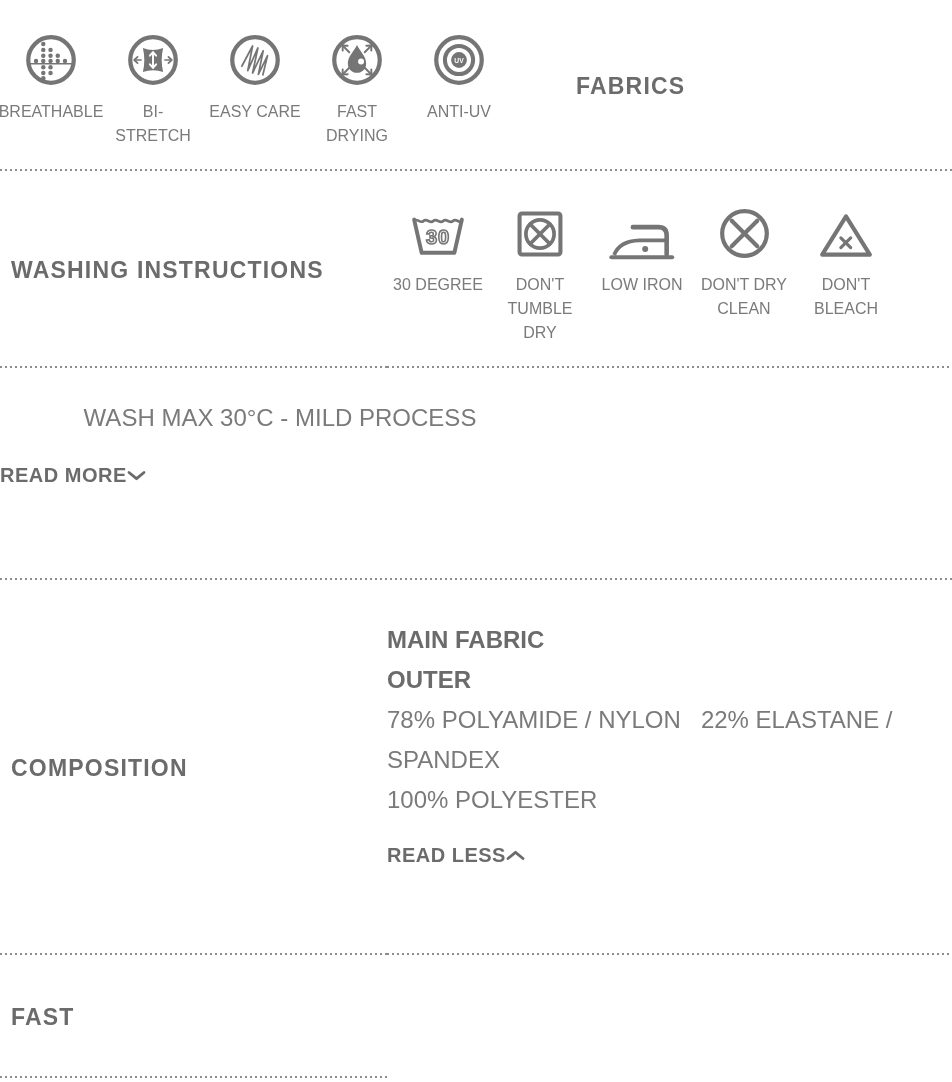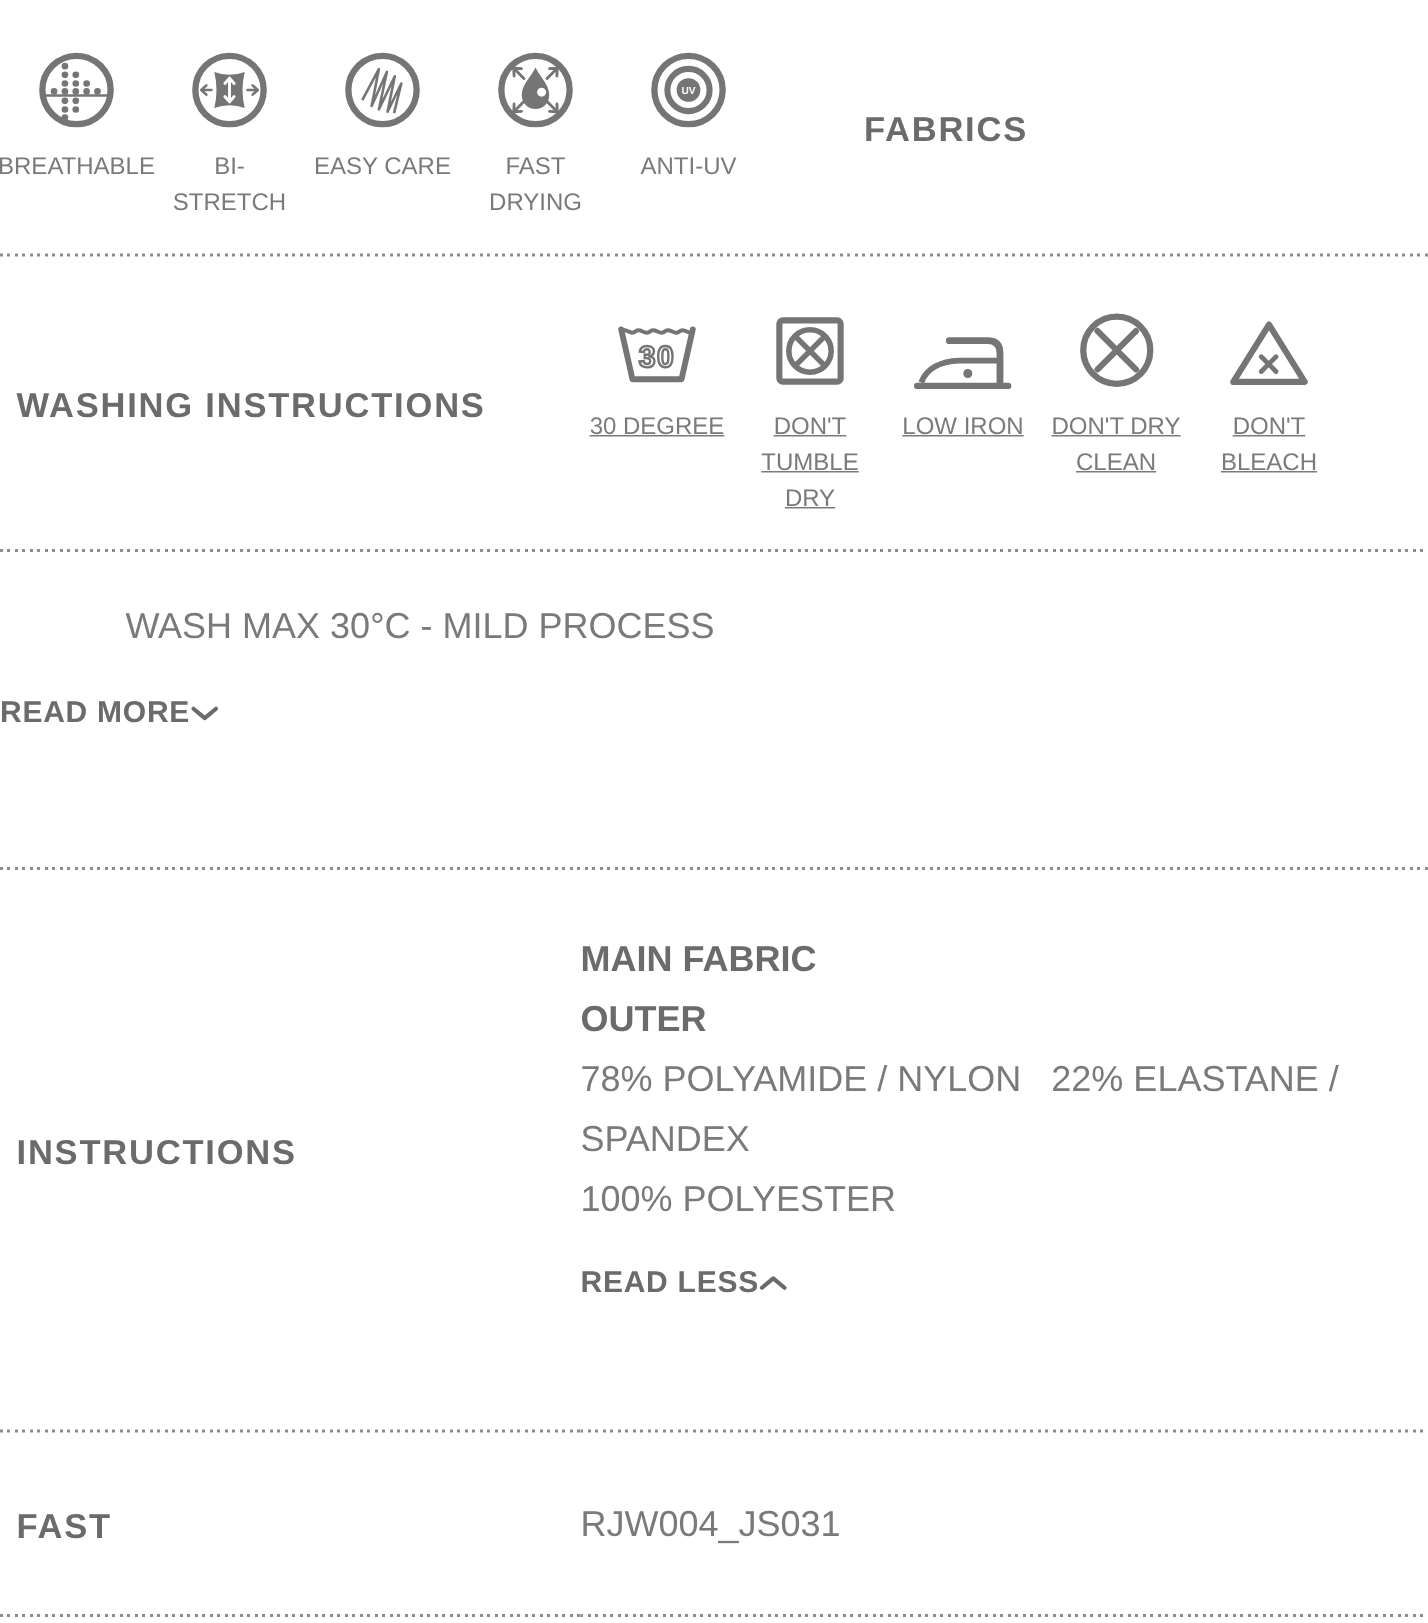--- a/index.html
+++ b/index.html
@@ -21,21 +21,21 @@
     display:flex; align-items:center;
   }
   .cr { flex:1 1 auto; min-width:0; }
   .section-label {
     font-weight:bold; font-size:23px; letter-spacing:1.2px;
     color:#6b6b6b; line-height:40px; white-space:pre-line;
   }
   
   .features { display:flex; }
   .r1 .features { padding-top:33px; }
-  .r2 .features { padding-top:35px;text-decoration:underline; }
+  .r2 .features { padding-top:35px; }
   .feature { width:102px; flex:0 0 102px; display:flex; flex-direction:column; align-items:center; }
   .icon-slot { height:54px; display:flex; align-items:flex-end; justify-content:center; color:#757575; }
   .icon-label {
     margin-top:13px; width:140px; margin-left:-19px; margin-right:-19px;
     font-size:16px; line-height:24px; color:#7a7a7a;
     text-align:center; white-space:pre-line;
   }
   
   .r3 .cr { padding-top:30px;text-align:center; }
   .r4 .cr { padding-top:40px; }
@@ -249,21 +249,21 @@
           <svg width="19" height="11" viewBox="0 0 19 11">
               <polyline points="2,2.5 9.5,8.7 17,2.5" fill="none" stroke="currentColor" stroke-width="2.8" stroke-linecap="round" stroke-linejoin="round"></polyline>
             </svg>
         </span>
       </div>
     </div>
   </div>
 
   <div class="row r4">
     <div class="cell cl">
-      <div class="section-label">INSTRUCTIONS</div>
+      <div class="section-label">COMPOSITION</div>
     </div>
     <div class="cell cr">
       <div class="body-text bold-line">MAIN FABRIC</div>
       <div class="body-text bold-line">OUTER</div>
       <div class="body-text">78% POLYAMIDE / NYLON   22% ELASTANE / SPANDEX</div>
       <div class="body-text">100% POLYESTER</div>
       <div class="toggle">
         <span>READ LESS</span>
         <span class="chev">
           <svg width="19" height="11" viewBox="0 0 19 11">
@@ -271,18 +271,15 @@
             </svg>
         </span>
       </div>
     </div>
   </div>
 
   <div class="row r5">
     <div class="cell cl">
       <div class="section-label">FAST</div>
     </div>
-    <div class="cell cr">
-      <div class="model-value">RJW004_JS031</div>
-    </div>
   </div>
 
 </div>
 
 </body></html>

